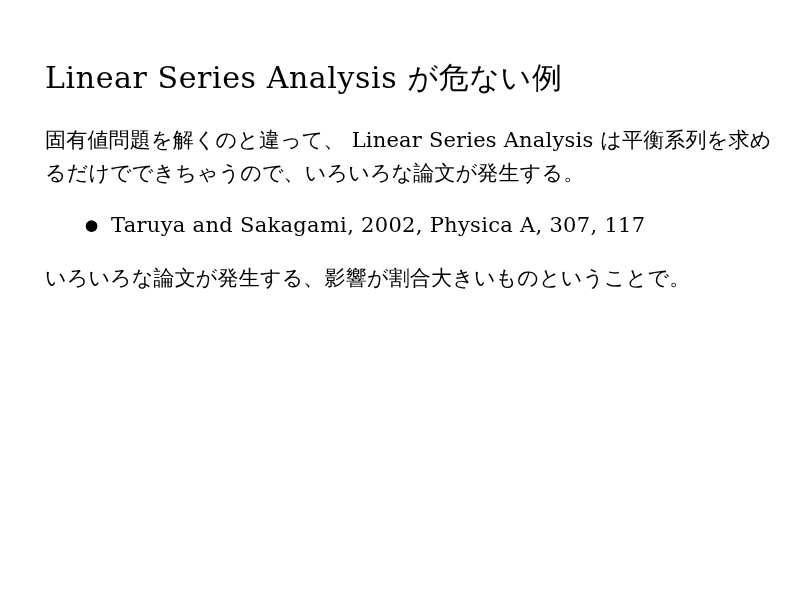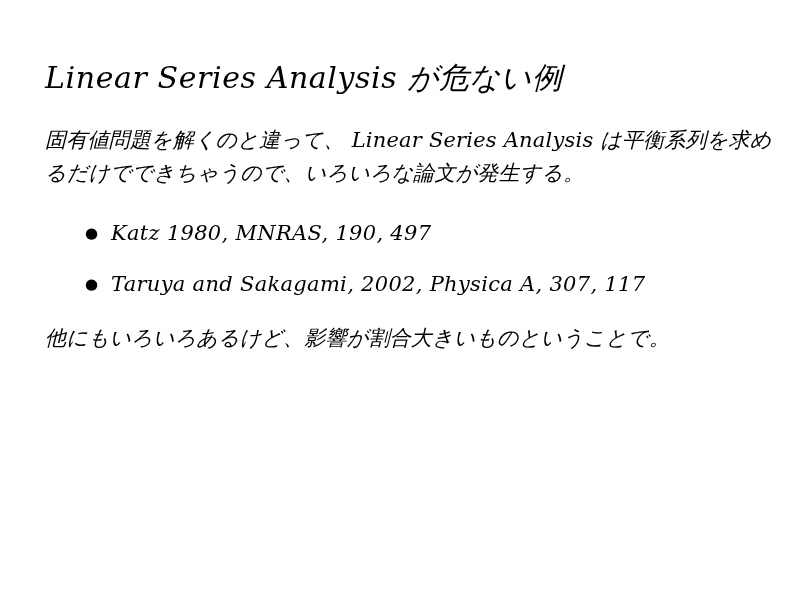--- a/index.html
+++ b/index.html
@@ -13,35 +13,34 @@
     font-family: "DejaVu Serif", serif;
     color: #000000;
     overflow: hidden;
   }
   .slide {
     position: relative;
     width: 800px;
     height: 444px;
     box-sizing: border-box;
     padding: 60px 24px 0 45px;
-    font-style: italic;
   }
   .slide-title {
     font-family: "DejaVu Serif", serif;
     font-size: 30px;
     font-weight: normal;
     letter-spacing: 0.6px;
     line-height: 1.2;
     margin: 0 0 28px 0;
   }
   .body-paragraph {
     font-family: "DejaVu Serif", serif;
     font-size: 21px;
     line-height: 1.55;
-    margin: 0 0 30px 0;
+    margin: 0 0 22px 0;
     letter-spacing: 0.2px;
   }
   .bullet-list {
     list-style: none;
     margin: 0 0 20px 0;
     padding: 0 0 0 40px;
   }
   .bullet-item {
     position: relative;
     font-family: "DejaVu Serif", serif;
@@ -71,23 +70,22 @@
 
 <div class="slide">
 
   <h1 class="slide-title">Linear Series Analysis が危ない例</h1>
 
   <p class="body-paragraph">固有値問題を解くのと違って、 Linear Series Analysis は平衡系列を求めるだけでできちゃうので、いろいろな論文が発生する。</p>
 
   <ul class="bullet-list">
     <li class="bullet-item">
       <span class="bullet-marker">●</span>
-      <span class="bullet-text">Katz 1980, MNRAS, 190, 497</span>
     </li>
     <li class="bullet-item">
       <span class="bullet-marker">●</span>
       <span class="bullet-text">Taruya and Sakagami, 2002, Physica A, 307, 117</span>
     </li>
   </ul>
 
-  <p class="closing-paragraph">他にもいろいろあるけど、影響が割合大きいものということで。</p>
+  <p class="closing-paragraph">いろいろな論文が発生する、影響が割合大きいものということで。</p>
 
 </div>
 
 </body></html>

